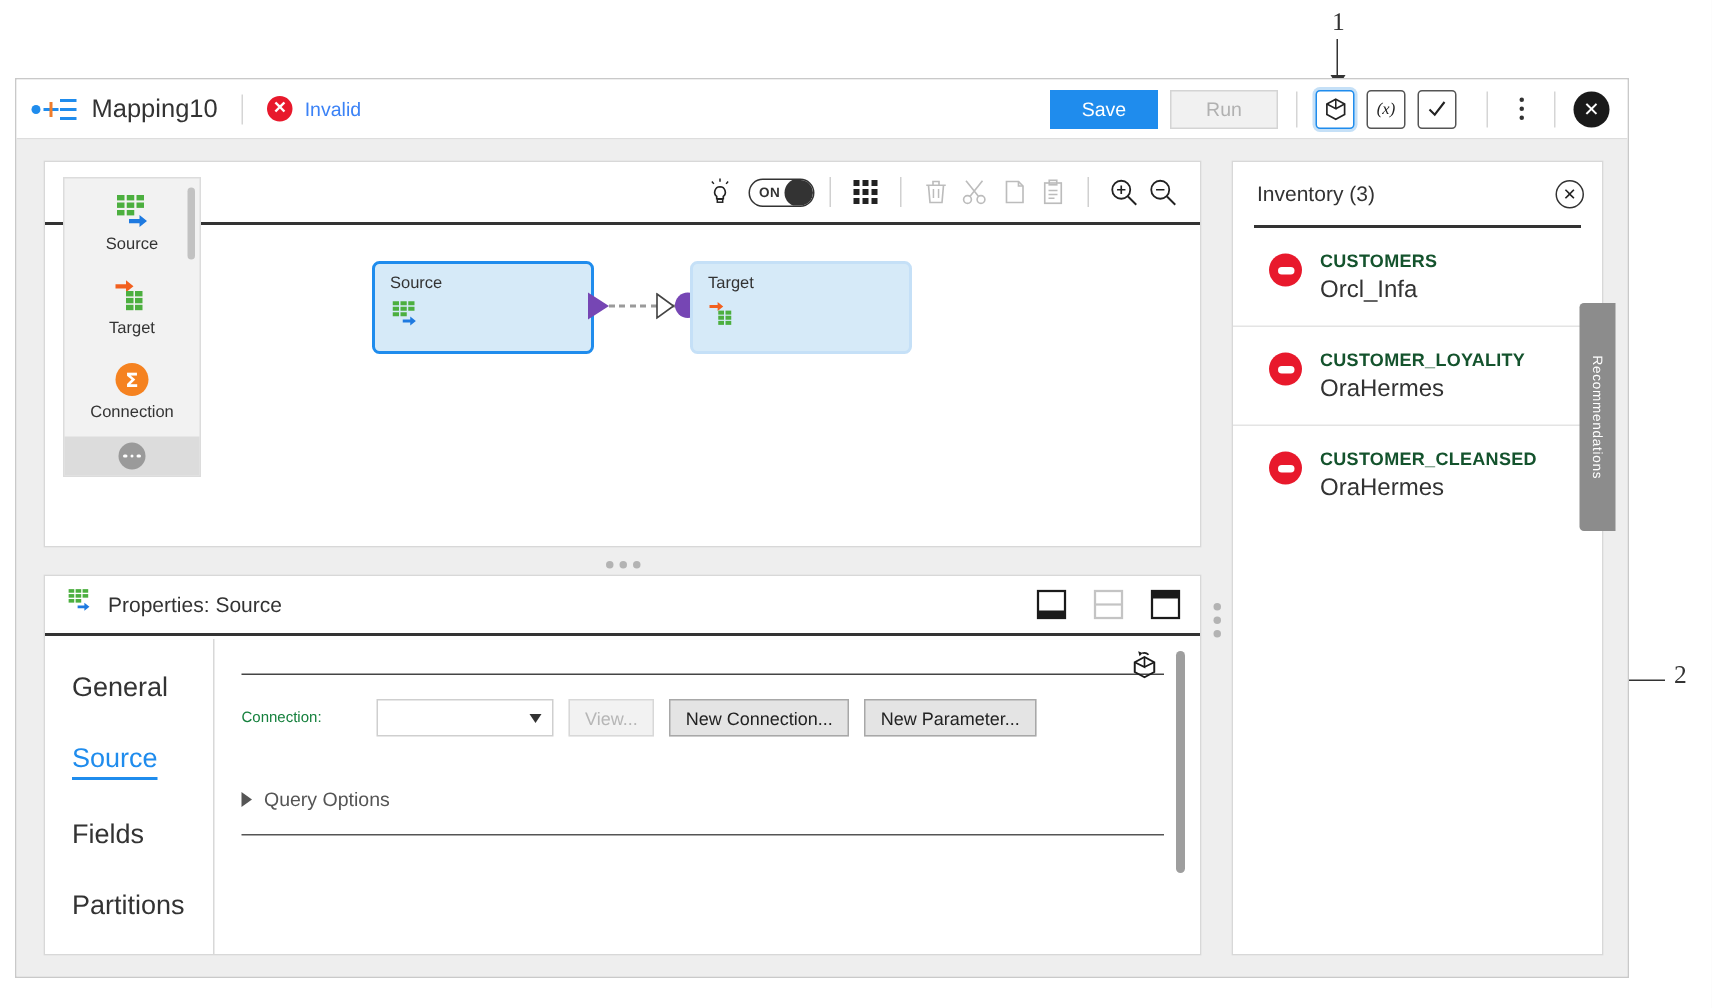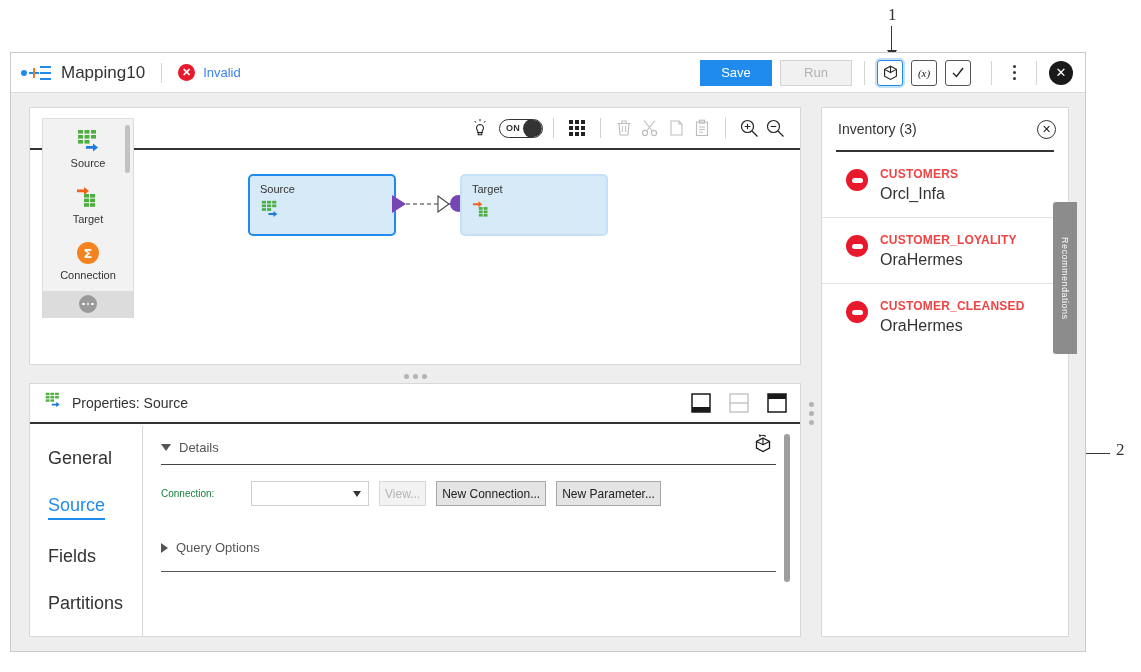--- a/index.html
+++ b/index.html
@@ -182,21 +182,21 @@
   .form-label { width:90px; font-size:10px; color:#15803d; }
   .select-box {
     height:25px; border:1px solid #cfcfcf; background:#fff;
     display:flex; align-items:center; justify-content:flex-end; padding-right:7px;
   }
   .select-sm { width:118px; }
   .select-lg { width:242px; }
   .sel-caret { width:0;height:0;border-left:4px solid transparent;border-right:4px solid transparent;border-top:6px solid #333; }
   .btn-gray {
     height:25px; border:1px solid #a8a8a8; background:#e4e4e4; color:#222;
-    font-size:12px; margin-left:10px; cursor:pointer; padding:0 5px;
+    font-size:12px; margin-left:10px; cursor:pointer; padding:0 10px;
     font-family:"Liberation Sans", sans-serif;
   }
   .btn-gray.disabled { background:#f2f2f2; color:#b6b6b6; border-color:#d8d8d8; cursor:default; }
   .props-scrollbar {
     position:absolute; right:10px; top:8px; width:6px; height:148px; background:#9e9e9e; border-radius:3px;
   }
   .cube-rotate-btn { position:absolute; right:26px; top:6px; cursor:pointer; }
 
   
   .inventory-panel {
@@ -210,21 +210,21 @@
     display:flex;align-items:center;justify-content:center;font-size:11px;color:#222;cursor:pointer;
   }
   .inv-rule { height:2px; background:#333; margin:0 14px; }
   .inv-item { display:flex; align-items:flex-start; gap:12px; padding:15px 14px 14px 24px; border-bottom:1px solid #e4e4e4; cursor:pointer; }
   .inv-item:last-child { border-bottom:none; }
   .oracle-ico {
     width:22px;height:22px;border-radius:50%;background:#e8192c;
     display:flex;align-items:center;justify-content:center;flex:0 0 auto;margin-top:2px;
   }
   .oracle-ico i { width:11px;height:5px;border-radius:4px;background:#fff;display:block; }
-  .inv-name { font-size:12px; font-weight:bold; color:#ef4444; letter-spacing:0.2px; }
+  .inv-name { font-size:12px; font-weight:bold; color:#14532d; letter-spacing:0.2px; }
   .inv-sub { font-size:16px; color:#333; margin-top:4px; }
 
   
   .rec-tab {
     position:absolute; left:1053px; top:202px; width:24px; height:152px;
     background:#8c8c8c; border-radius:3px 0 0 3px;
     display:flex; align-items:center; justify-content:center; cursor:pointer;
   }
   .rec-tab span {
     writing-mode: vertical-rl; font-size:9px; color:#fff; letter-spacing:0.5px;
@@ -545,24 +545,20 @@
             <div class="props-scrollbar"></div>
             <span class="cube-rotate-btn">
               <svg width="22" height="22" viewBox="0 0 22 22">
                 <path d="M11 6 L17.5 9.5 L17.5 16 L11 19.5 L4.5 16 L4.5 9.5 Z" fill="none" stroke="#1a1a1a" stroke-width="1.3"></path>
                 <path d="M11 6 L11 12.7 L4.5 9.5 M11 12.7 L17.5 9.5" fill="none" stroke="#1a1a1a" stroke-width="1.1"></path>
                 <path d="M9.5 3.5 a4 4 0 0 1 4.2 1" fill="none" stroke="#1a1a1a" stroke-width="1.2"></path>
                 <path d="M6.8 2.2 l2.9 1.1 l-2 2.2z" fill="#1a1a1a"></path>
               </svg>
             </span>
 
-            <div class="section-head">
-              <span class="caret-down"></span>
-              <span class="section-title">Details</span>
-            </div>
             <div class="section-rule"></div>
 
             <div class="form-row">
               <div class="form-label">Connection:</div>
               <div class="select-box select-sm">
                 <span class="sel-caret"></span>
               </div>
               <button class="btn-gray disabled">View...</button>
               <button class="btn-gray">New Connection...</button>
               <button class="btn-gray">New Parameter...</button>

